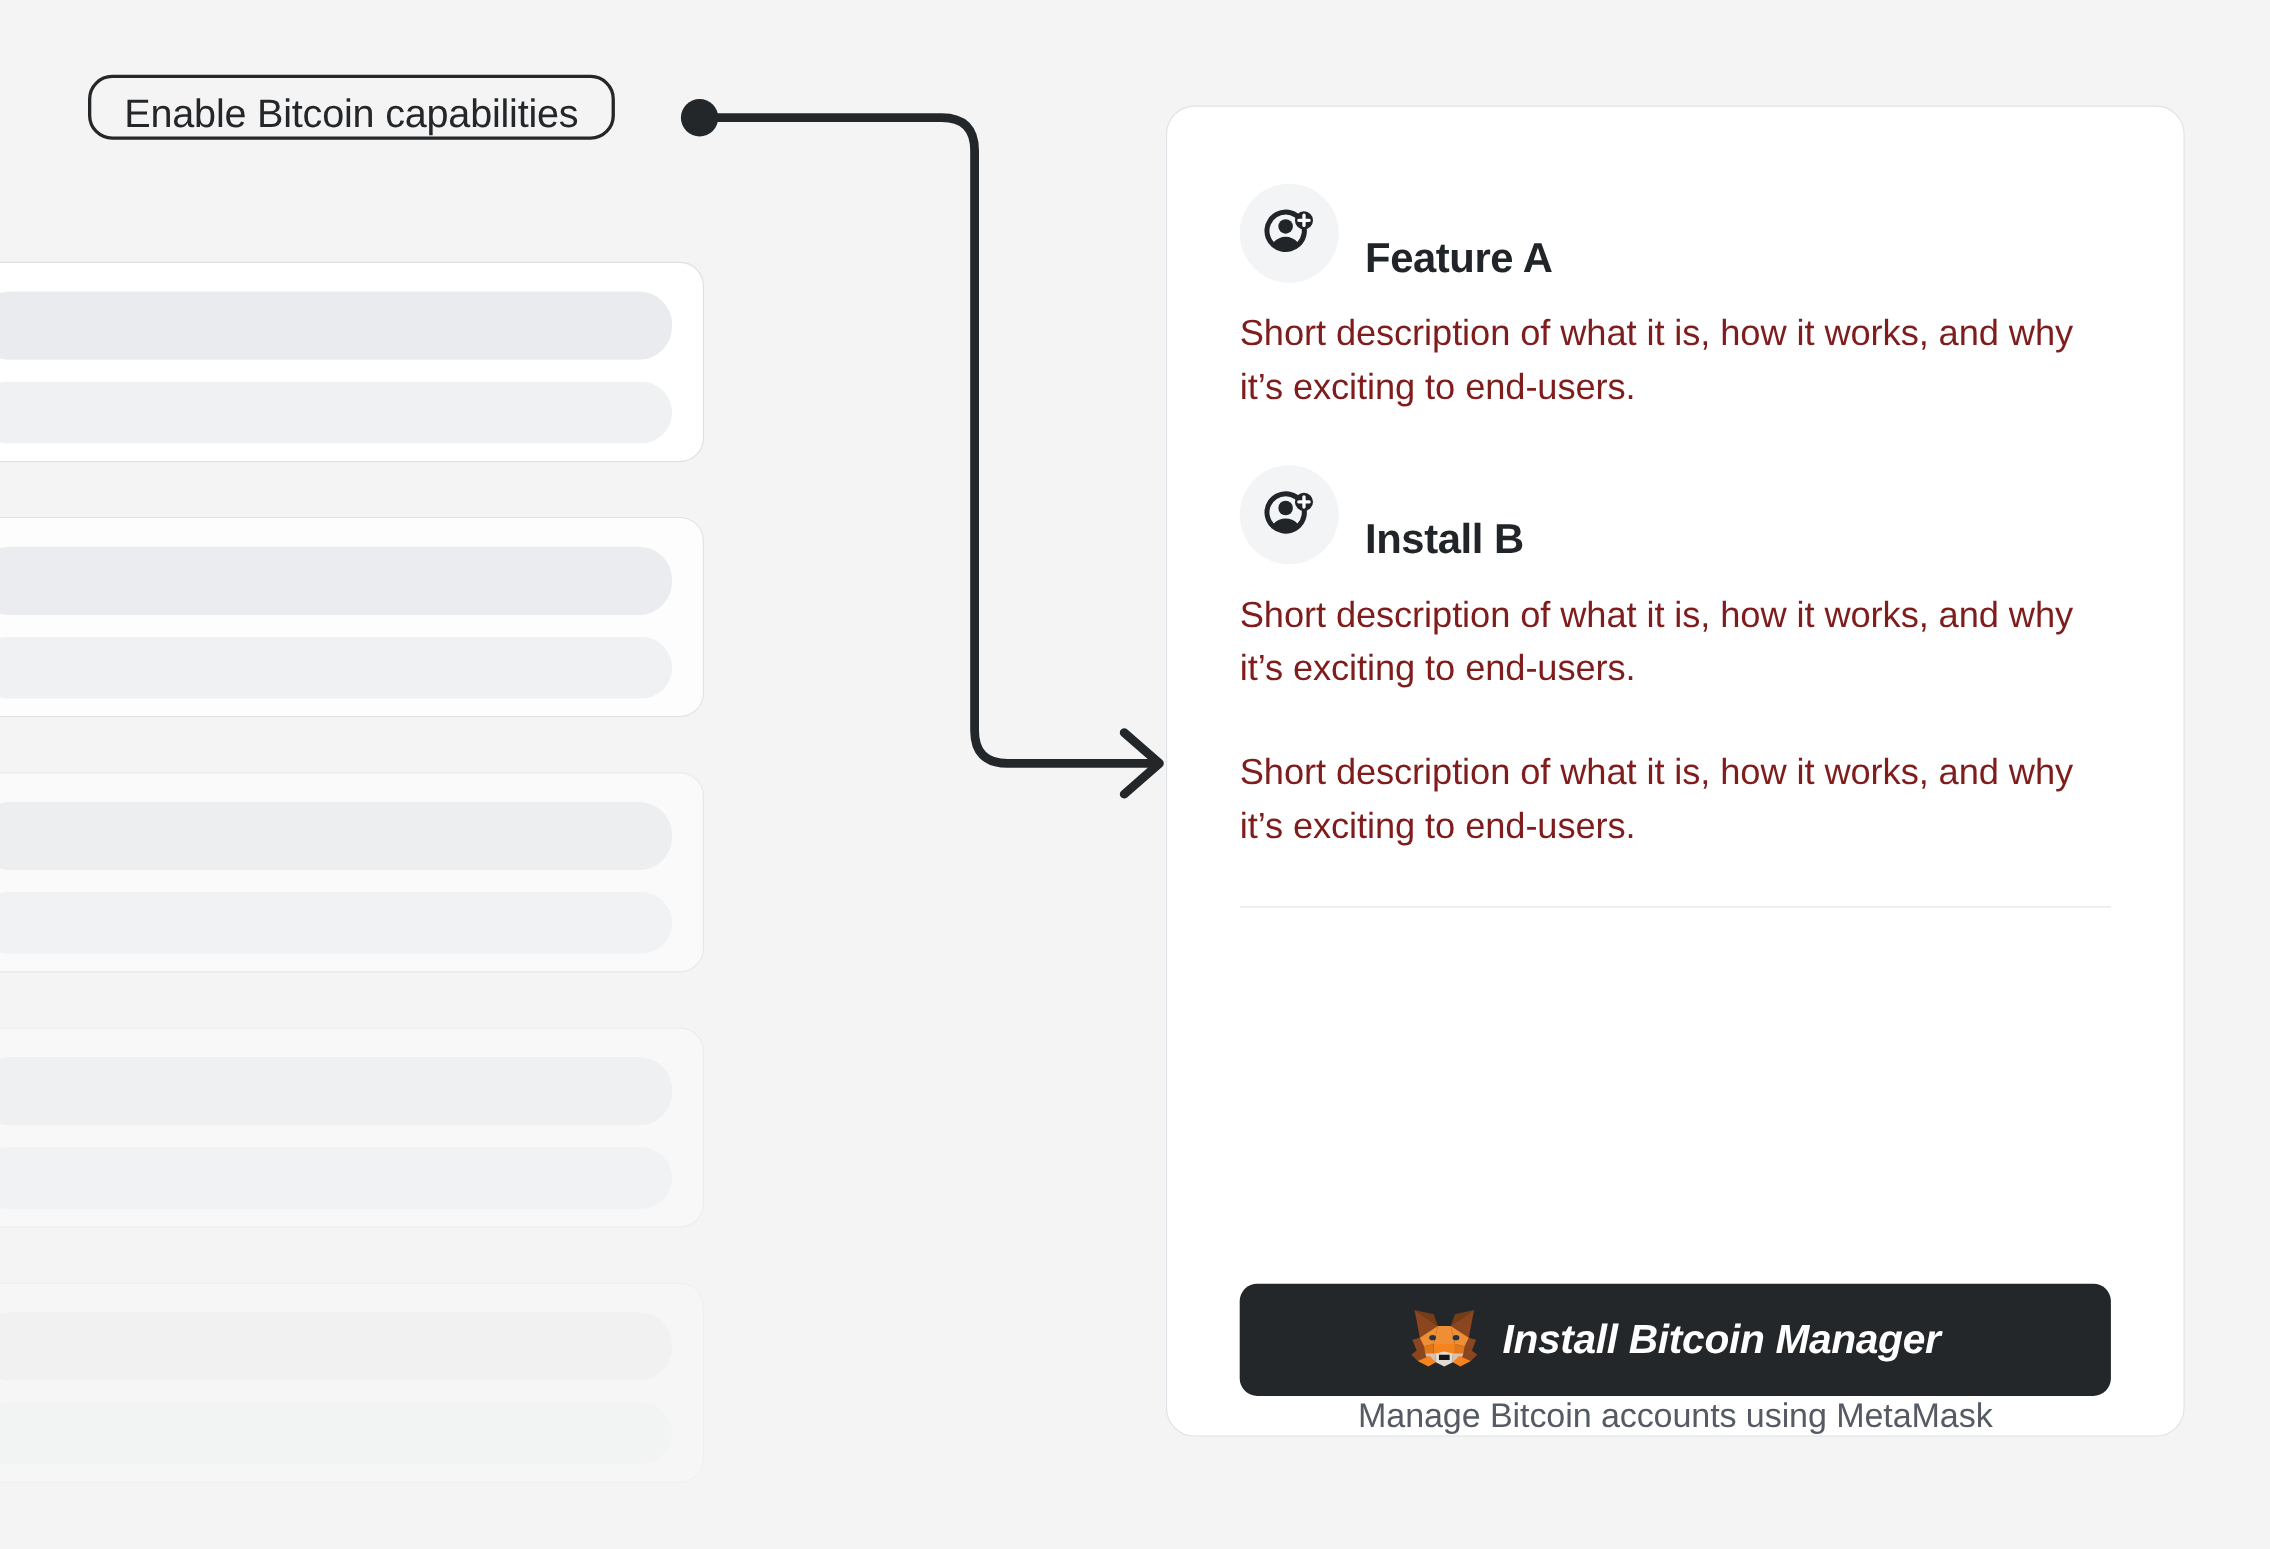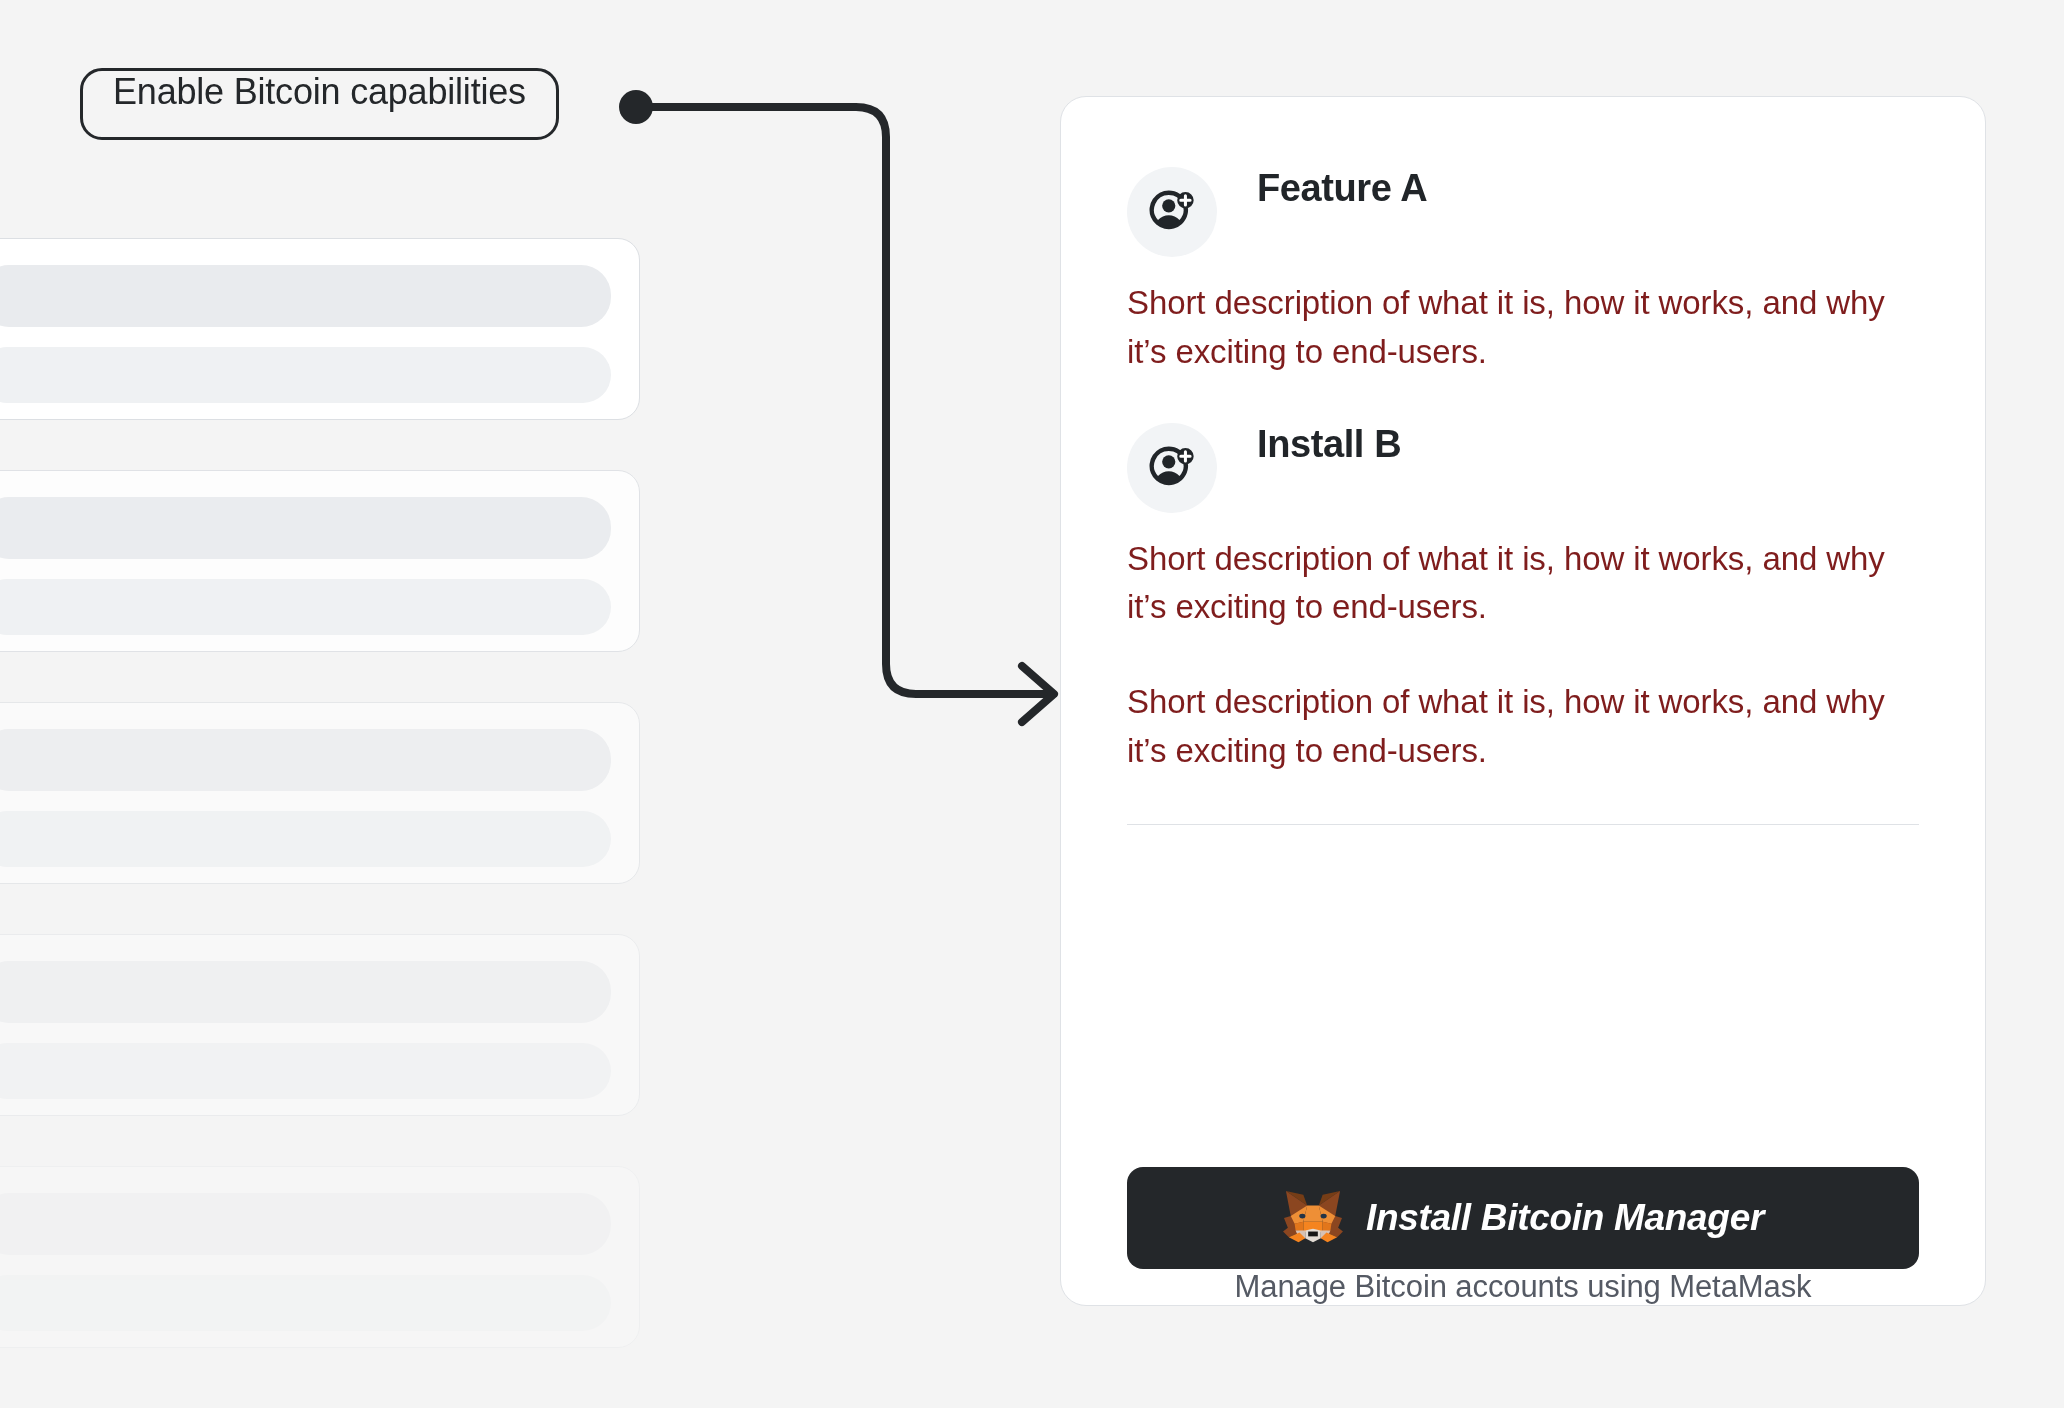--- a/index.html
+++ b/index.html
@@ -60,24 +60,24 @@
     width: 2064px;
     height: 1408px;
     pointer-events: none;
   }
 
   
   #annotation-pill {
     position: absolute;
     left: 80px;
     top: 68px;
-    height: 72px;
+    height: 59px;
     padding: 0 30px;
     display: flex;
-    align-items: flex-start;
+    align-items: flex-end;
     background: #f4f4f4;
     border: 3px solid #24272a;
     border-radius: 22px;
   }
   #annotation-pill .pill-label {
     font-size: 36px;
     font-weight: 400;
     color: #24272a;
     letter-spacing: -0.2px;
     white-space: nowrap;
@@ -100,22 +100,22 @@
   .feature-list {
     flex: 1;
     padding: 70px 66px 0 66px;
   }
 
   .feature-item { margin-bottom: 46px; }
   .feature-item:last-child { margin-bottom: 0; }
 
   .feature-head {
     display: flex;
-    align-items: flex-start;
-    gap: 40px;
+    align-items: flex-end;
+    gap: 24px;
     margin-bottom: 22px;
   }
 
   .feature-icon-circle {
     width: 90px;
     height: 90px;
     border-radius: 50%;
     background: #f2f4f6;
     display: flex;
     align-items: center;

